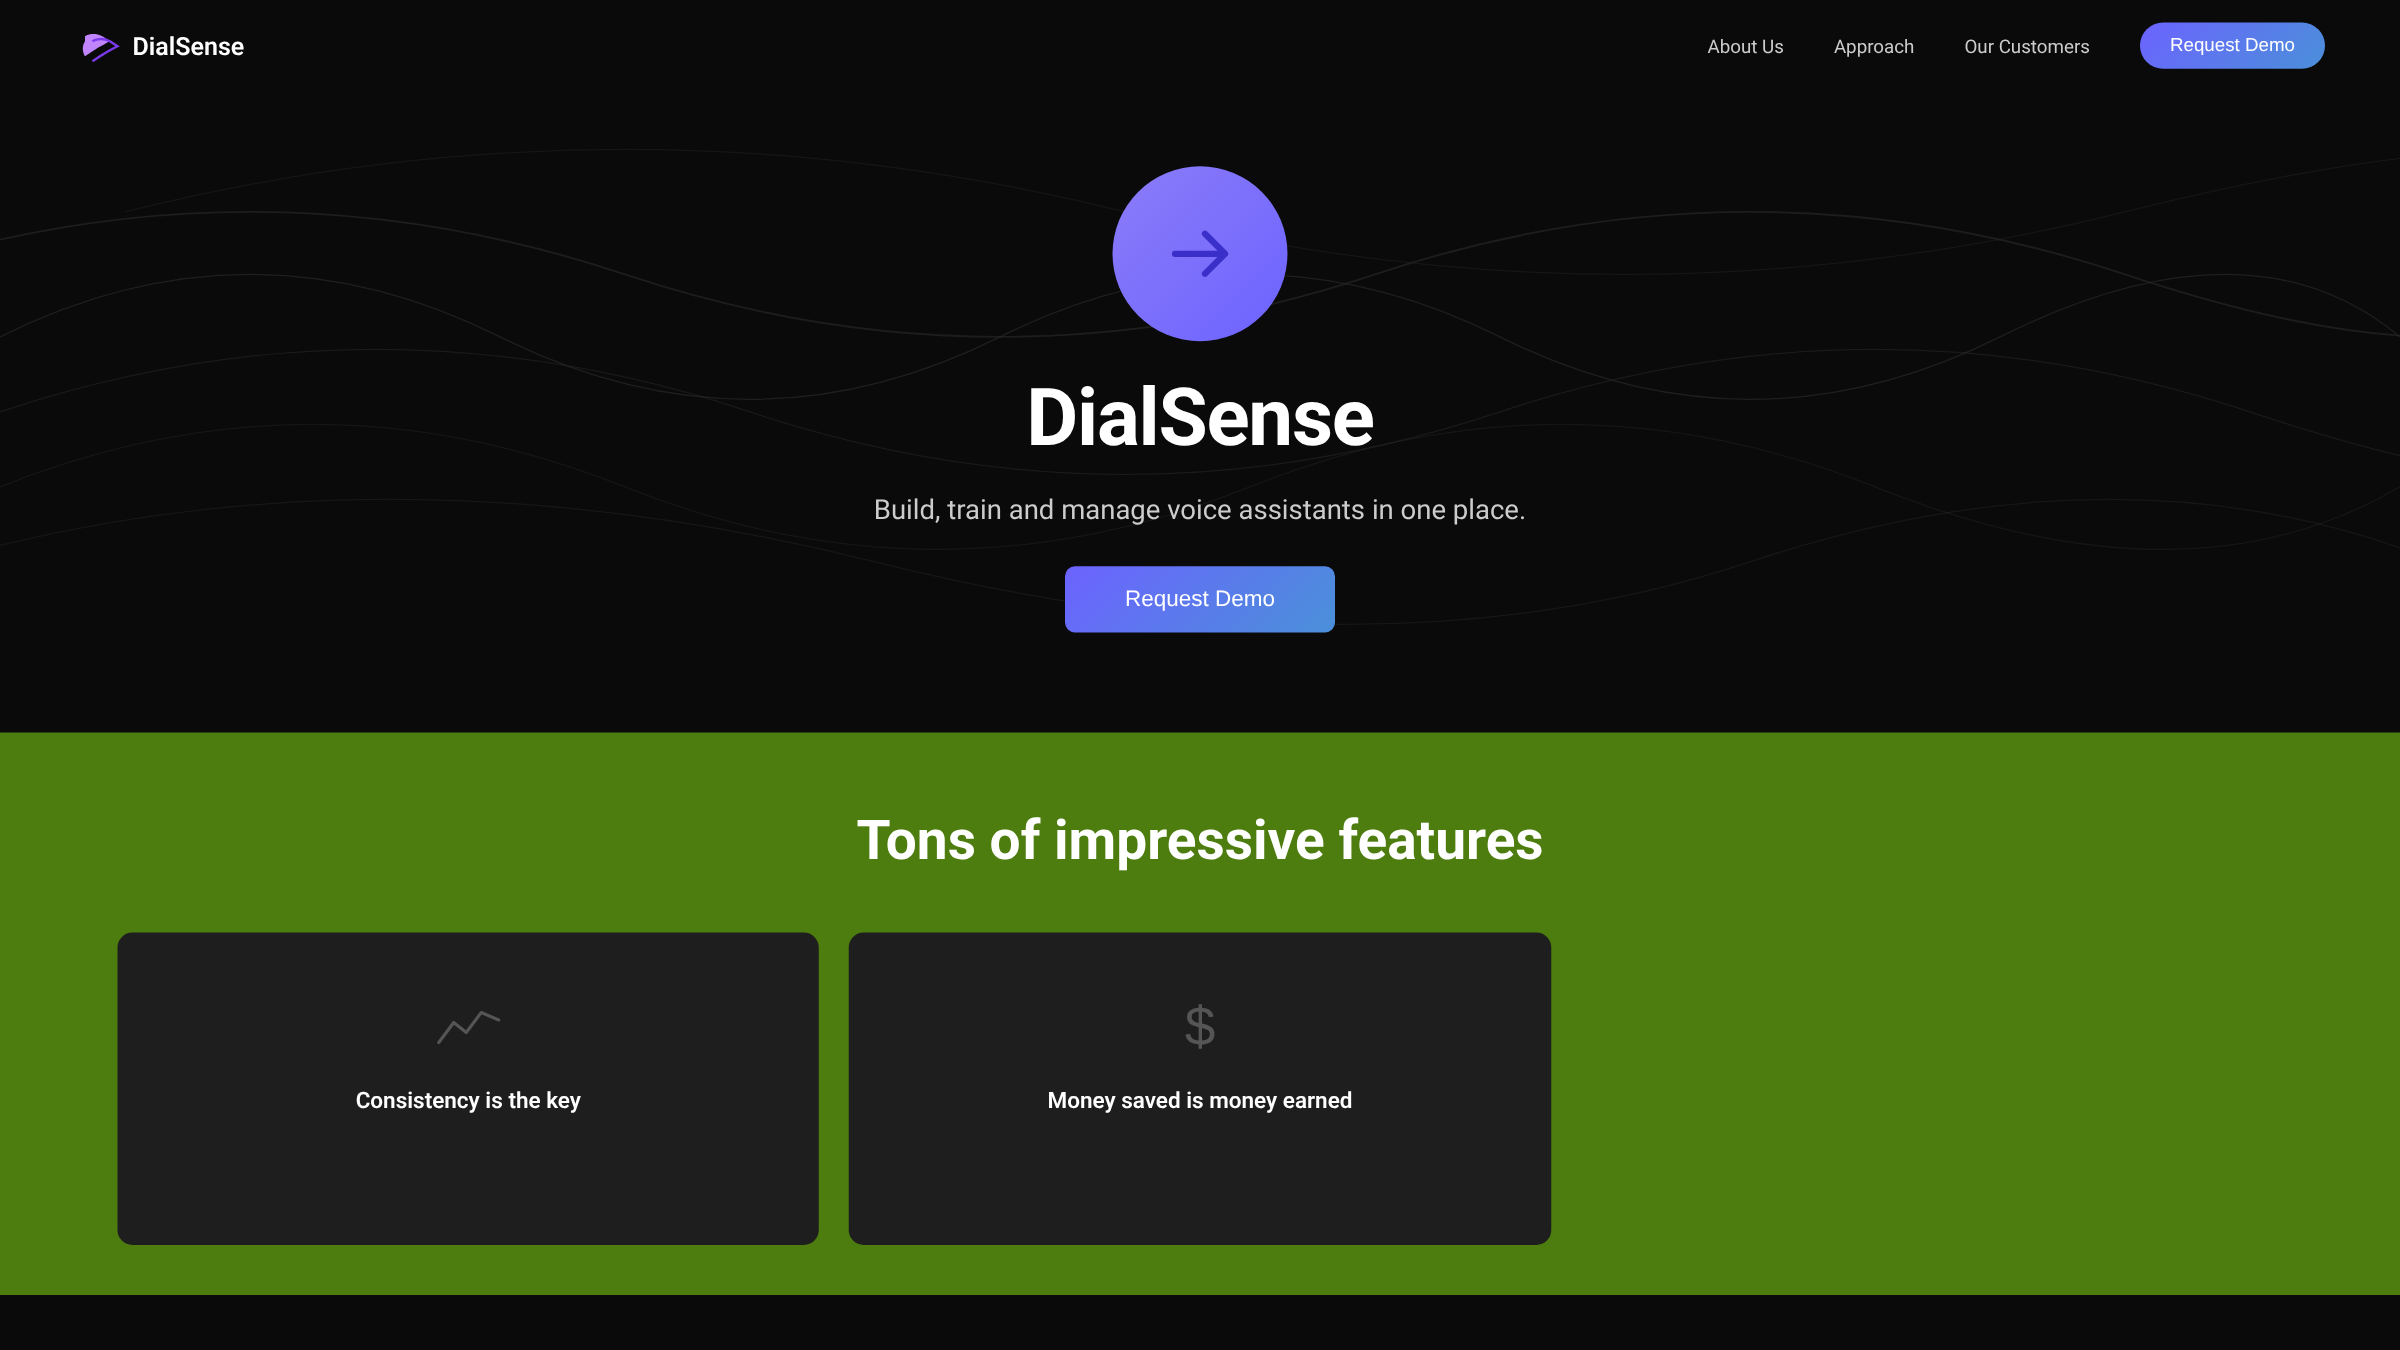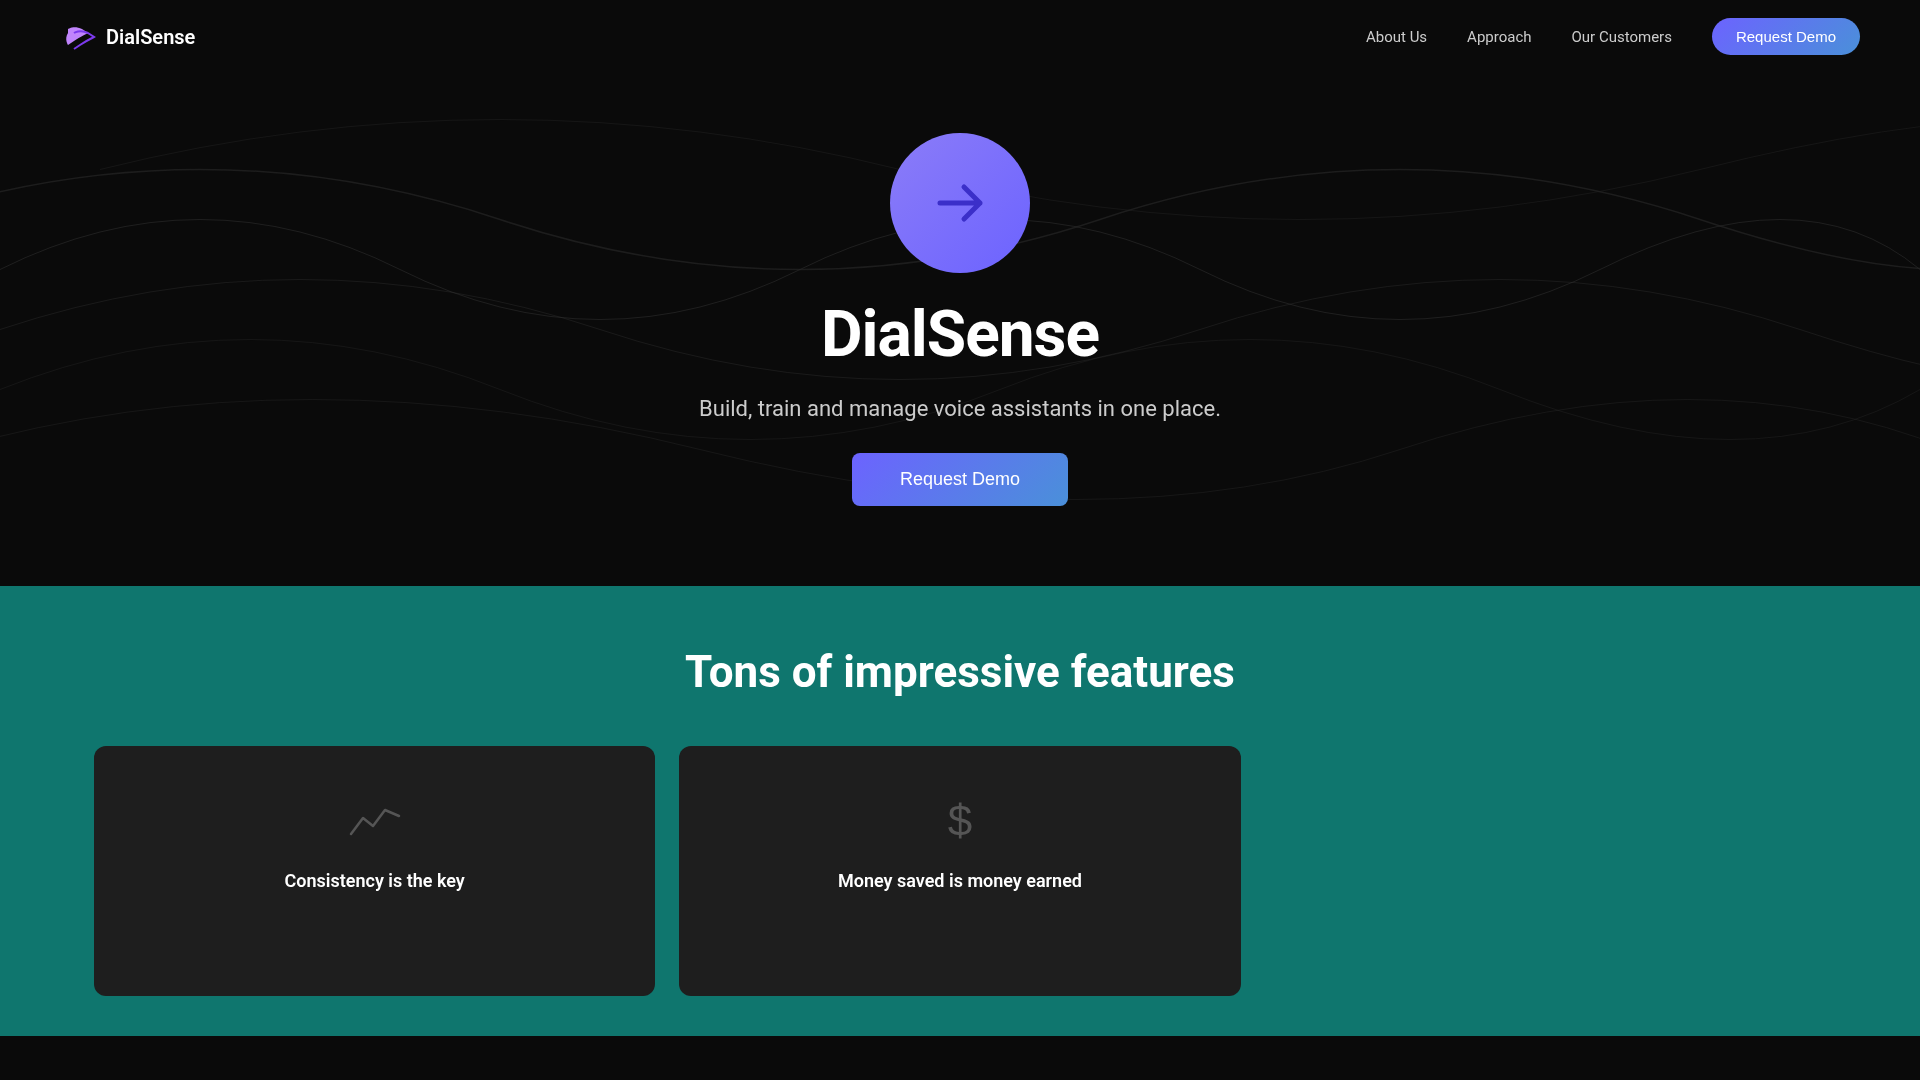--- a/index.html
+++ b/index.html
@@ -131,21 +131,21 @@
       padding: 16px 48px;
       font-size: 18px;
       font-weight: 500;
       cursor: pointer;
       margin-top: 8px;
     }
 
     
     .features-section {
       padding: 60px 94px 40px;
-      background-color: #0f766e;
+      background-color: #4d7c0f;
     }
 
     .features-title {
       font-size: 44px;
       font-weight: 700;
       color: #ffffff;
       text-align: center;
       margin-bottom: 48px;
     }
 

